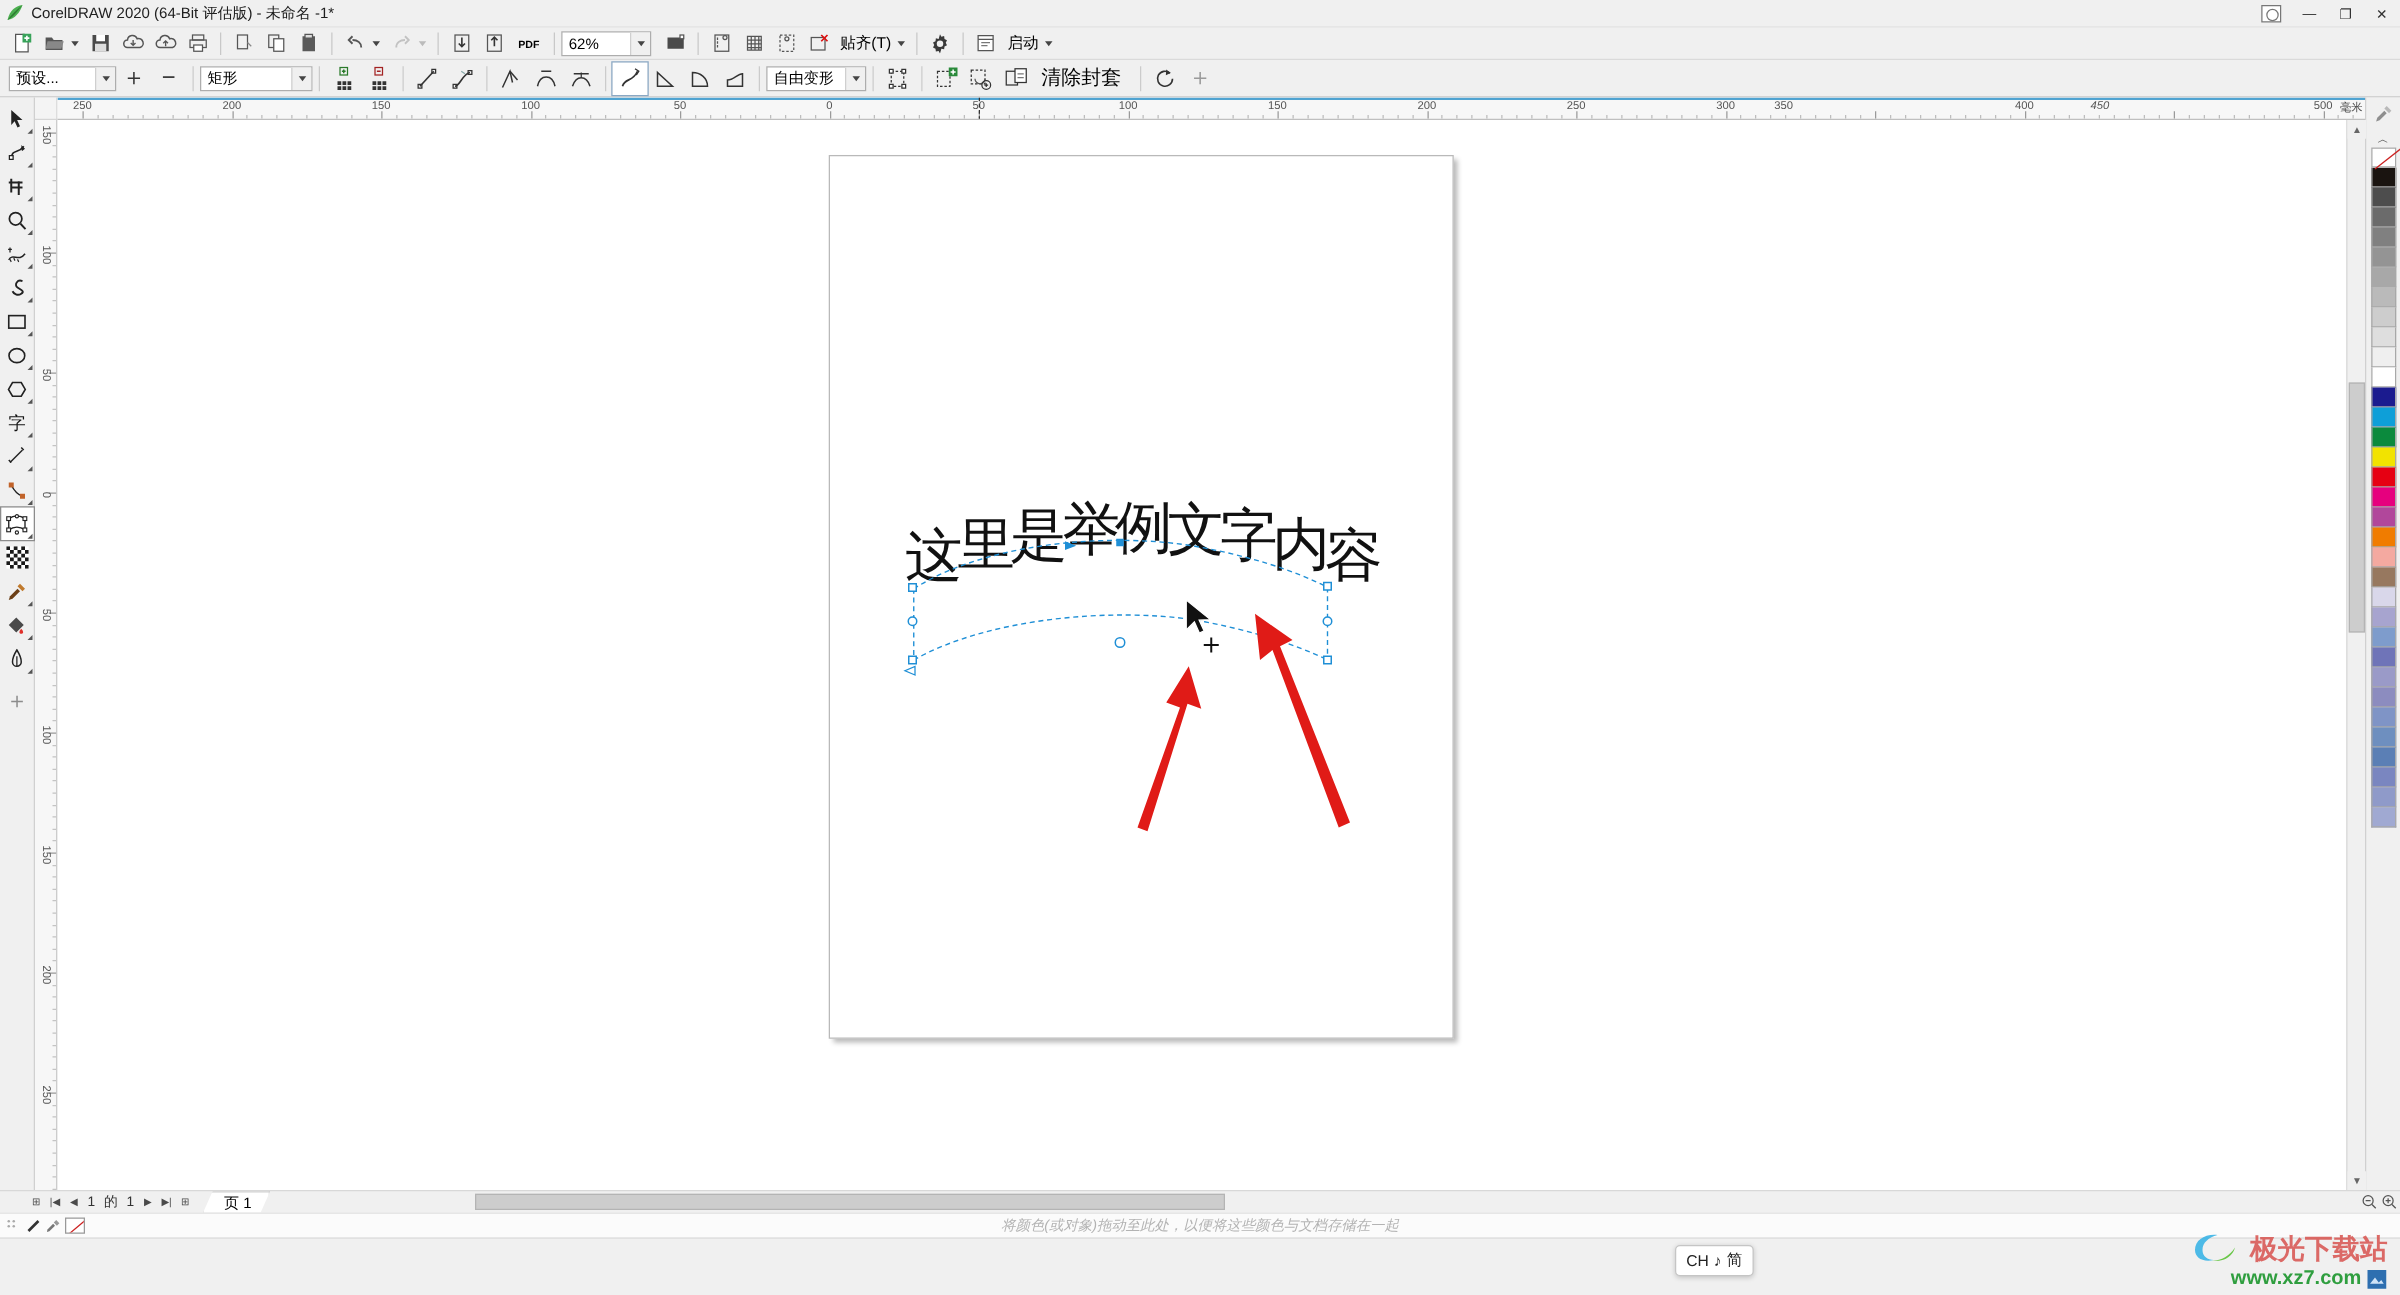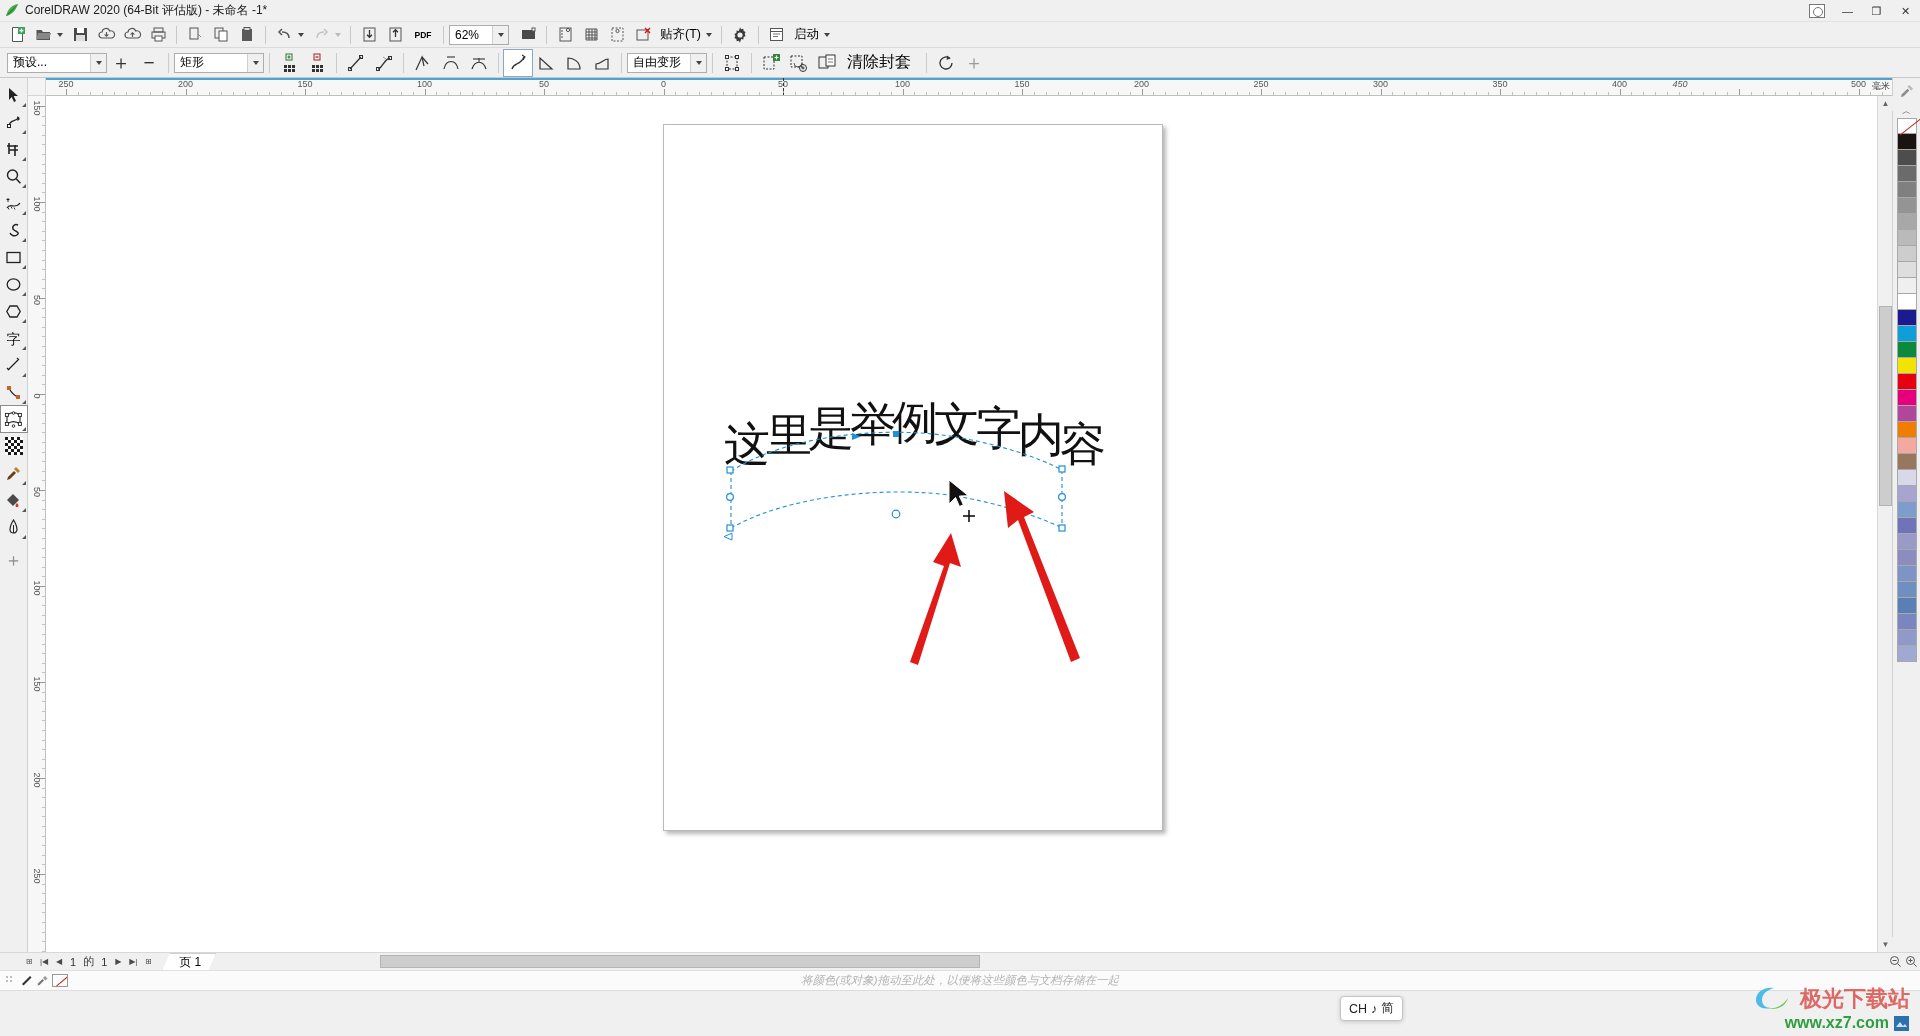--- a/index.html
+++ b/index.html
@@ -310,21 +310,21 @@
     <div class="tbi">
       <svg width="17" height="17" viewBox="0 0 17 17">
           <rect x="3" y="2" width="11" height="13" fill="none" stroke="#555"></rect>
           <path d="M8.5 11V4M6 6.2l2.5-2.5L11 6.2" stroke="#333" stroke-width="1.3" fill="none"></path>
         </svg>
     </div>
     <div class="tbi" style="width:30px">
       <span style="font-size:8.5px;font-weight:bold;line-height:8px;text-align:center">PDF</span>
     </div>
     <div class="tb-sep"></div>
-    <div class="combo" style="width:60px; margin-right:6px;">
+    <div class="combo" style="width:72px; margin-right:6px;">
       <span>62%</span>
       <span class="cbtn">
           <span class="caret" style="margin:0"></span>
         </span>
     </div>
     <div class="tbi">
       <svg width="17" height="17" viewBox="0 0 17 17">
           <rect x="2" y="4" width="13" height="9" fill="#4a4a4a"></rect>
           <rect x="12" y="2" width="3" height="3" fill="#fff" stroke="#555"></rect>
         </svg>
@@ -373,21 +373,21 @@
           <rect x="2.5" y="2.5" width="12" height="12" fill="#fff" stroke="#555"></rect>
           <path d="M2.5 5.5h12" stroke="#555"></path>
           <path d="M5 8h7M5 10.5h5" stroke="#777"></path>
         </svg>
     </div>
     <span class="tb-label">启动</span>
     <div class="caret"></div>
   </div>
 
   <div class="propbar">
-    <div class="combo" style="width:100px; margin-left:4px;">
+    <div class="combo" style="width:86px; margin-left:4px;">
       <span>预设...</span>
       <span class="cbtn">
           <span class="caret" style="margin:0"></span>
         </span>
     </div>
     <div class="pbi" style="font-size:19px;color:#333;line-height:18px">＋</div>
     <div class="pbi" style="font-size:19px;color:#333;line-height:18px">−</div>
     <div class="pb-sep"></div>
     <div class="combo" style="width:90px;">
       <span>矩形</span>
@@ -814,21 +814,21 @@
             <div class="rtick" style="left: 1346.45px; height: 3px; background: rgb(189, 189, 189);"></div>
             <div class="rtick" style="left: 1358.4px; height: 3px; background: rgb(189, 189, 189);"></div>
             <div class="rtick" style="left: 1370.35px; height: 3px; background: rgb(189, 189, 189);"></div>
             <div class="rtick" style="left: 1382.3px; height: 3px; background: rgb(189, 189, 189);"></div>
             <div class="rtick" style="left: 1394.25px; height: 3px; background: rgb(189, 189, 189);"></div>
             <div class="rtick" style="left: 1406.2px; height: 3px; background: rgb(189, 189, 189);"></div>
             <div class="rtick" style="left: 1418.15px; height: 3px; background: rgb(189, 189, 189);"></div>
             <div class="rtick" style="left: 1430.1px; height: 3px; background: rgb(189, 189, 189);"></div>
             <div class="rtick" style="left: 1442.05px; height: 3px; background: rgb(189, 189, 189);"></div>
             <div class="rtick" style="left: 1454px; height: 6px;"></div>
-            <div class="rlabel" style="left: 1454px;">350</div>
+            <div class="rlabel" style="left: 1381px;">350</div>
             <div class="rtick" style="left: 1465.95px; height: 3px; background: rgb(189, 189, 189);"></div>
             <div class="rtick" style="left: 1477.9px; height: 3px; background: rgb(189, 189, 189);"></div>
             <div class="rtick" style="left: 1489.85px; height: 3px; background: rgb(189, 189, 189);"></div>
             <div class="rtick" style="left: 1501.8px; height: 3px; background: rgb(189, 189, 189);"></div>
             <div class="rtick" style="left: 1513.75px; height: 3px; background: rgb(189, 189, 189);"></div>
             <div class="rtick" style="left: 1525.7px; height: 3px; background: rgb(189, 189, 189);"></div>
             <div class="rtick" style="left: 1537.65px; height: 3px; background: rgb(189, 189, 189);"></div>
             <div class="rtick" style="left: 1549.6px; height: 3px; background: rgb(189, 189, 189);"></div>
             <div class="rtick" style="left: 1561.55px; height: 3px; background: rgb(189, 189, 189);"></div>
             <div class="rtick" style="left: 1573.5px; height: 6px;"></div>

